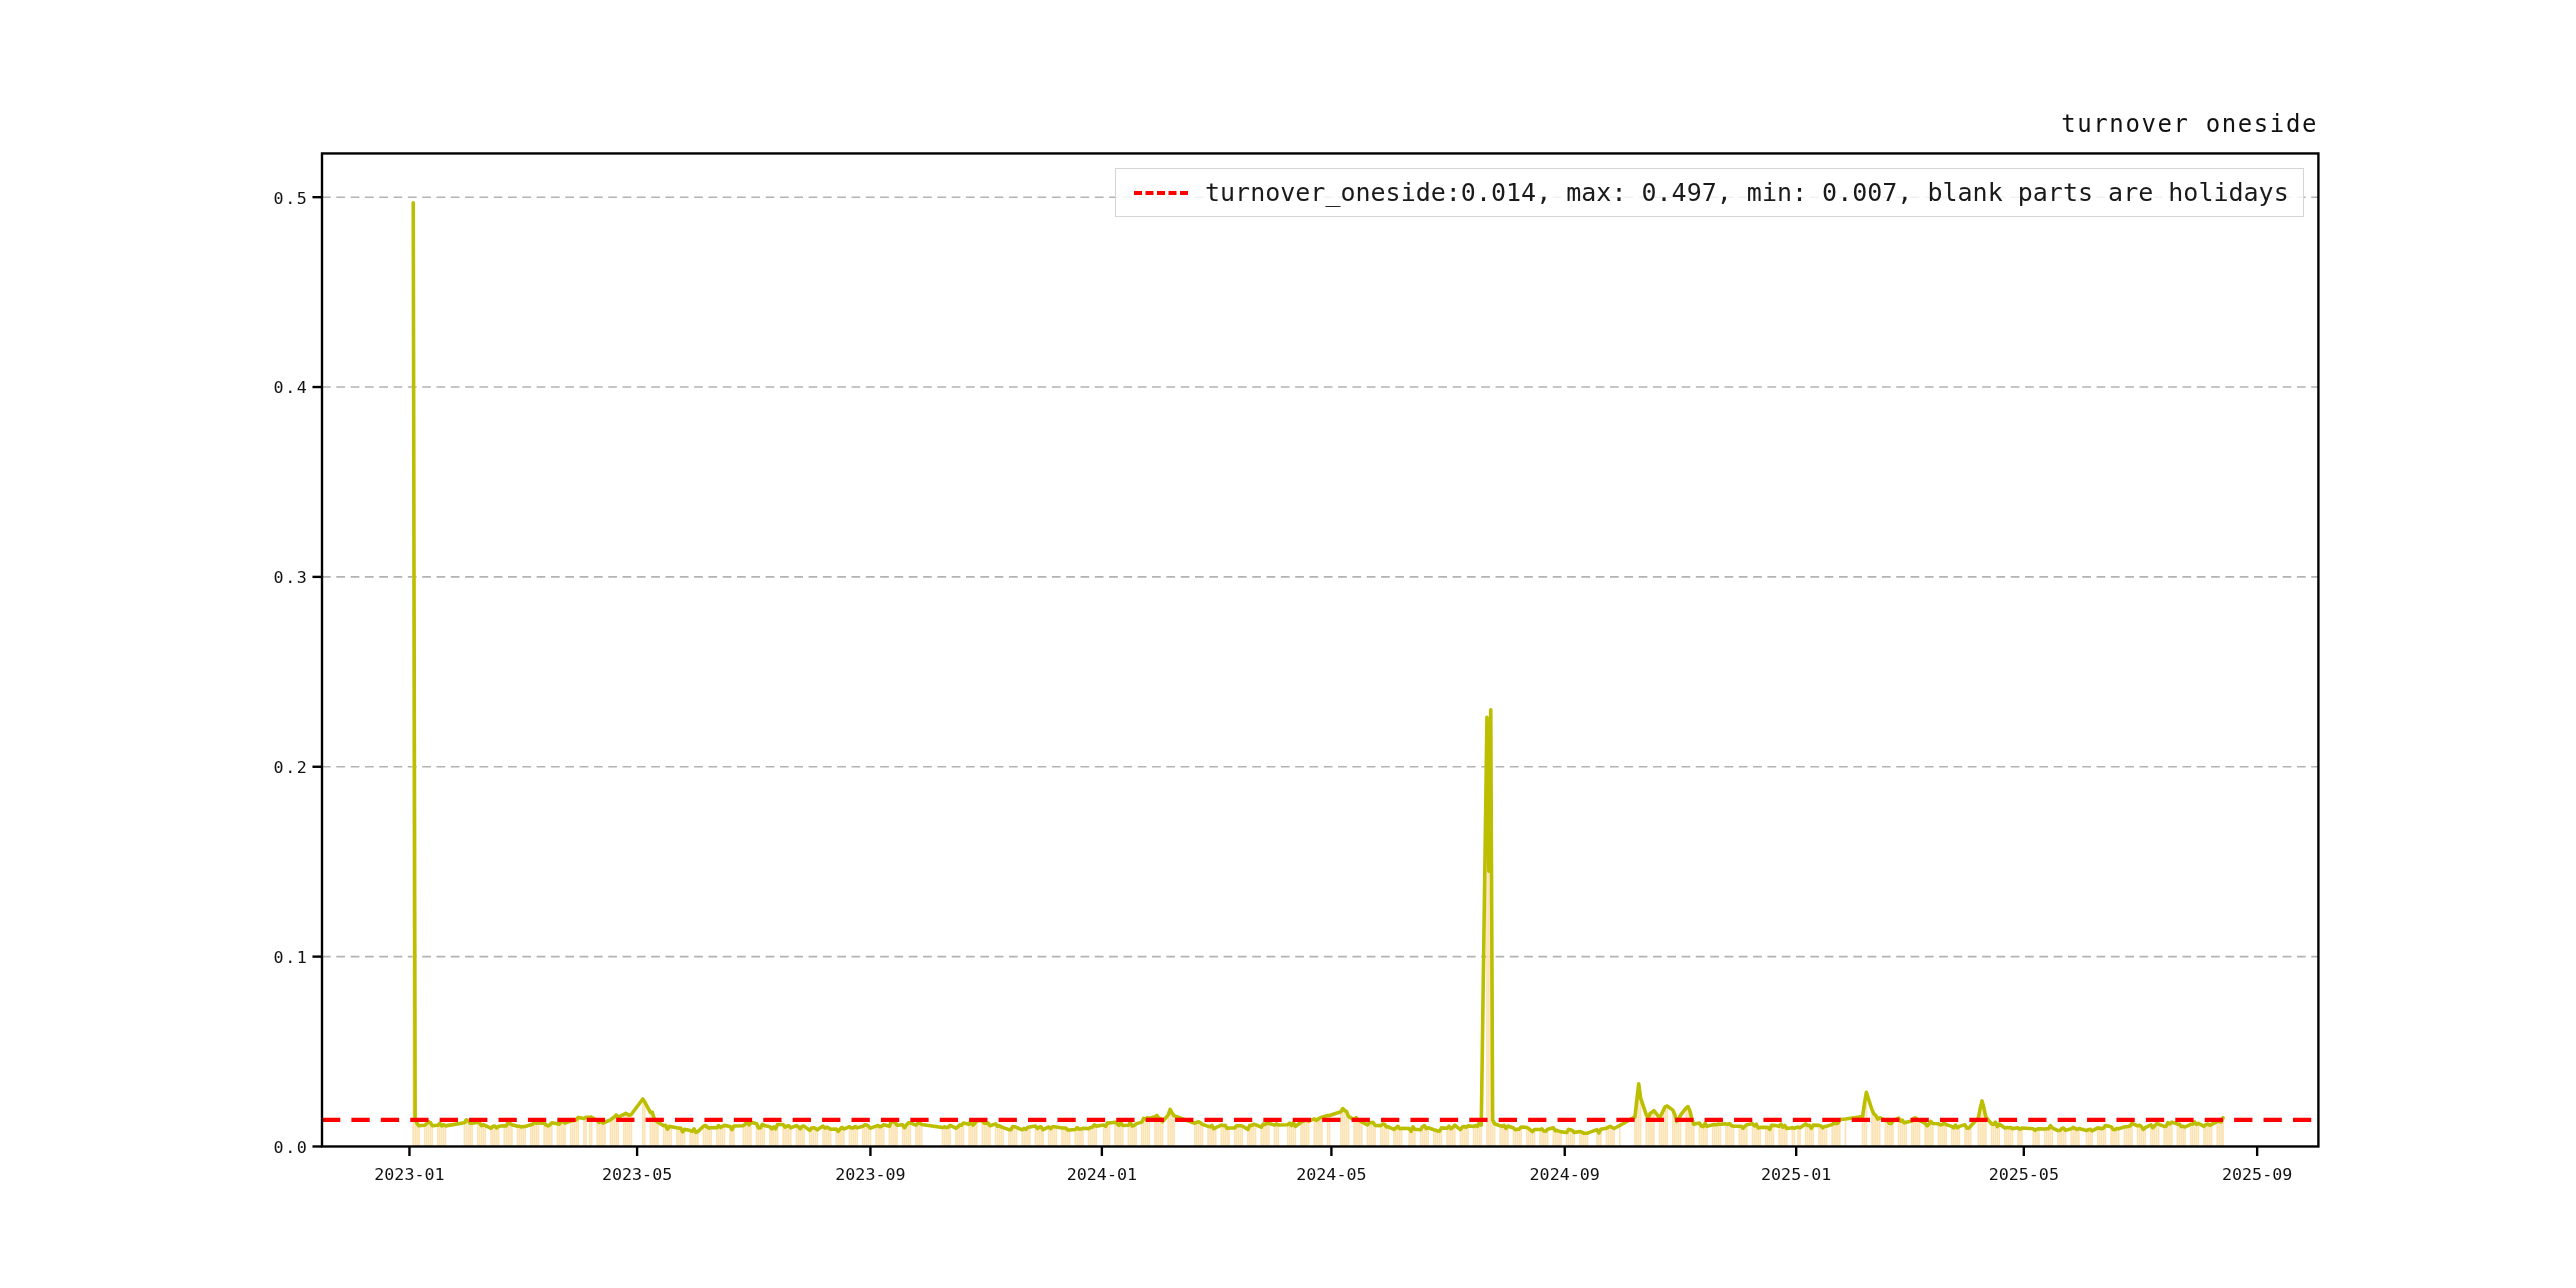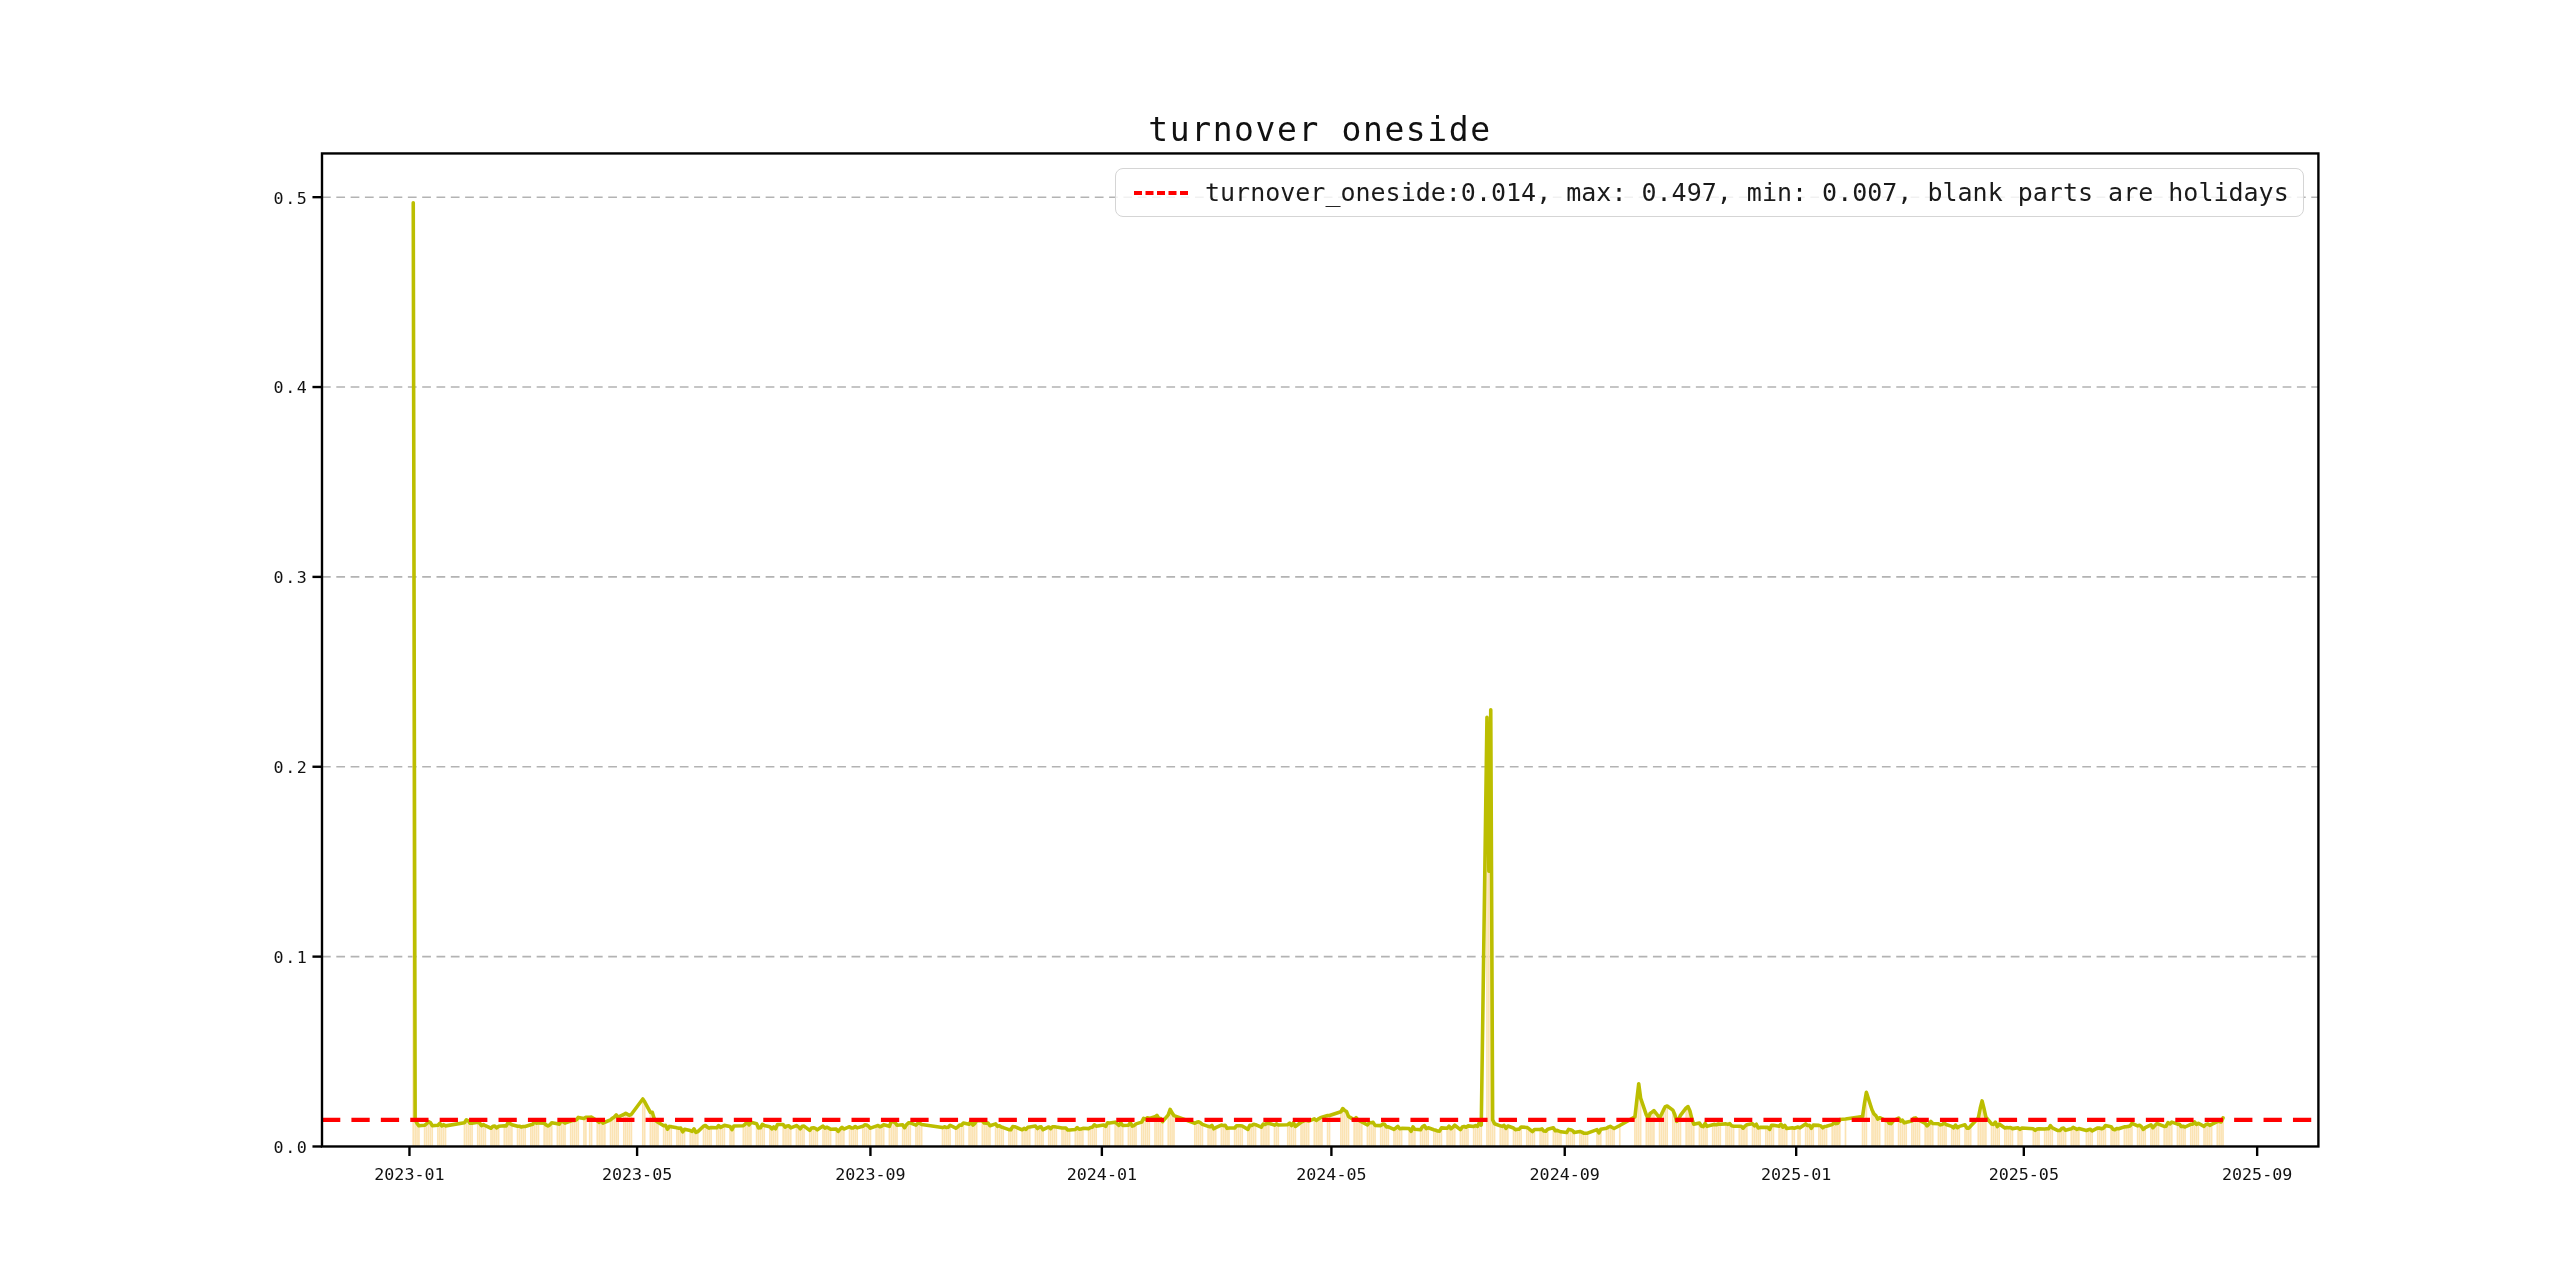--- a/index.html
+++ b/index.html
@@ -8,33 +8,33 @@
     width: 2576px;
     height: 1288px;
     background: #ffffff;
     font-family: "DejaVu Sans Mono", "Liberation Mono", monospace;
     overflow: hidden;
   }
   .chart-svg { position:absolute; left:0; top:0; }
   .chart-title {
     position: absolute;
     left: 322px; top: 110px; width: 1996px;
-    text-align: center;
-    font-size: 33px;
+    text-align: right;
+    font-size: 24px;
     color: #111111;
     letter-spacing: 1.6px;
     white-space: nowrap;
   }
   .legend-box {
     position: absolute;
     left: 1115px; top: 168px;
     width: 1189px; height: 49px;
     box-sizing: border-box;
     border: 1.6px solid #d5d5d5;
-    border-radius: 8px;
+    border-radius: 0;
     background: rgba(255,255,255,0.82);
     display: flex;
     align-items: center;
     padding-left: 17.5px;
   }
   .legend-sample {
     width: 54px; height: 0;
     border-top: 4.8px dashed #ff0000;
     flex: 0 0 auto;
   }

